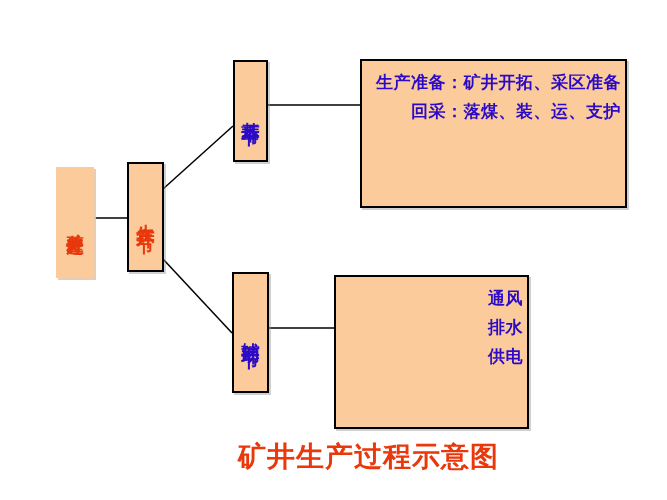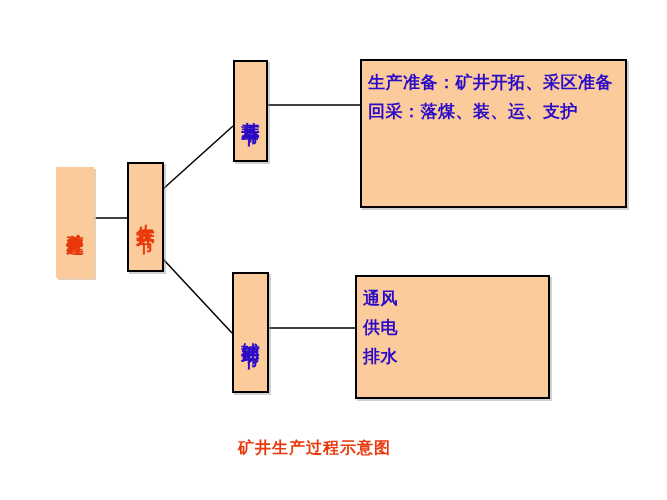--- a/index.html
+++ b/index.html
@@ -14,20 +14,21 @@
     overflow: hidden;
   }
   svg.connectors {
     position: absolute;
     left: 0; top: 0;
     width: 667px; height: 500px;
   }
   .box {
     position: absolute;
     background: #fbcb9b;
+    text-align: right;
   }
   .bordered {
     border: 2px solid #000000;
     box-shadow: 2px 2px 0 rgba(150,150,150,0.45);
   }
   .plain {
     box-shadow: 2px 2px 0 rgba(230,200,170,0.9);
   }
   .vbox {
     display: flex;
@@ -51,26 +52,26 @@
     color: #2b0bc7;
     font-size: 17px;
     padding: 7px 4px 0 6px;
   }
   .list-box p {
     line-height: 29px;
     white-space: nowrap;
     letter-spacing: 0.5px;
   }
   .top-list { left: 360px; top: 59px; width: 267px; height: 149px; }
-  .bottom-list { left: 355px; top: 275px; width: 195px; height: 124px; }
+  .bottom-list { left: 334px; top: 275px; width: 195px; height: 154px; }
   .caption {
     position: absolute;
     left: 238px;
     top: 438px;
-    font-size: 16px;
+    font-size: 28px;
     letter-spacing: 1px;
     color: #e8380c;
     white-space: nowrap;
   }
 </style>
 </head>
 <body>
 
 <div class="canvas">
 
@@ -98,19 +99,19 @@
     <span class="vtext">辅助环节</span>
   </div>
 
   <div class="box bordered list-box top-list">
     <p>生产准备：矿井开拓、采区准备</p>
     <p>回采：落煤、装、运、支护</p>
   </div>
 
   <div class="box bordered list-box bottom-list">
     <p>通风</p>
+    <p>排水</p>
     <p>供电</p>
-    <p>排水</p>
   </div>
 
   <div class="caption">矿井生产过程示意图</div>
 
 </div>
 
 </body></html>

